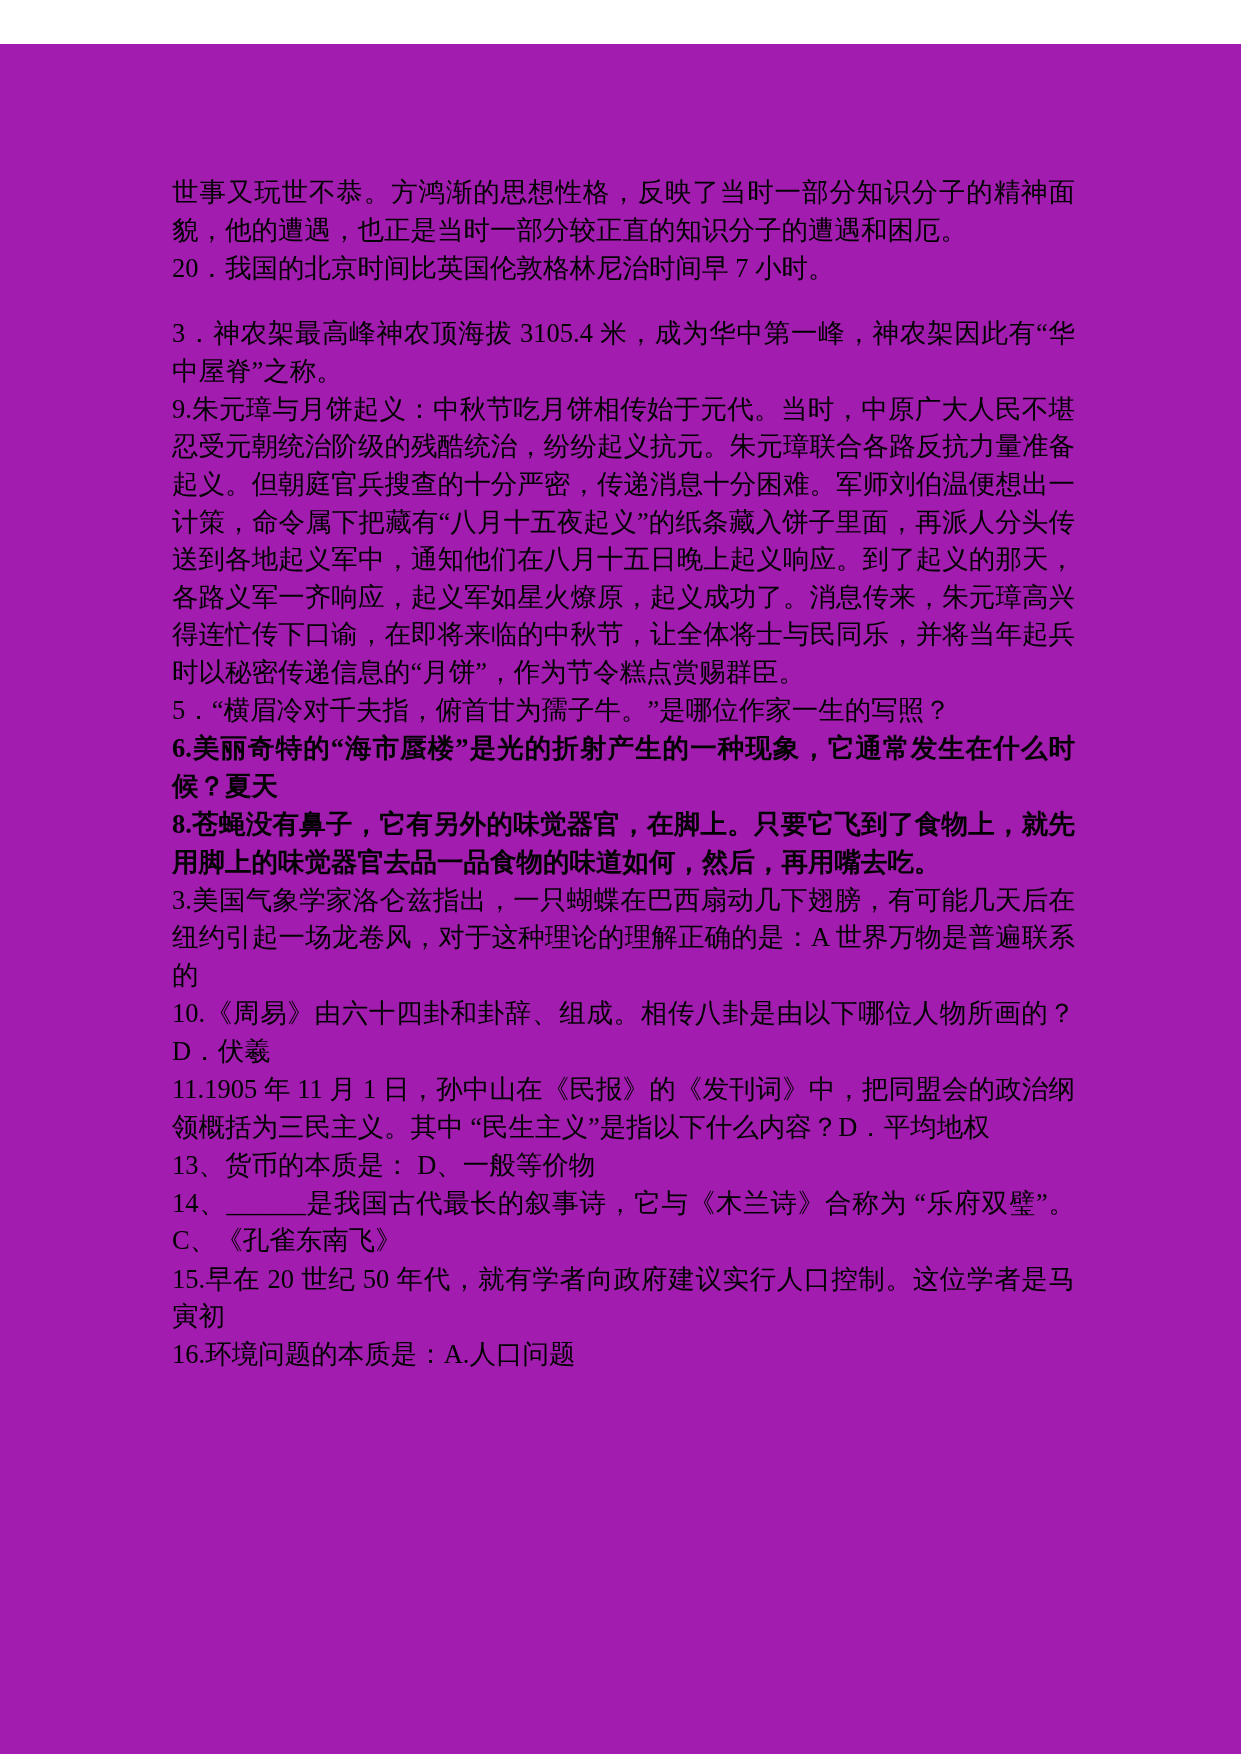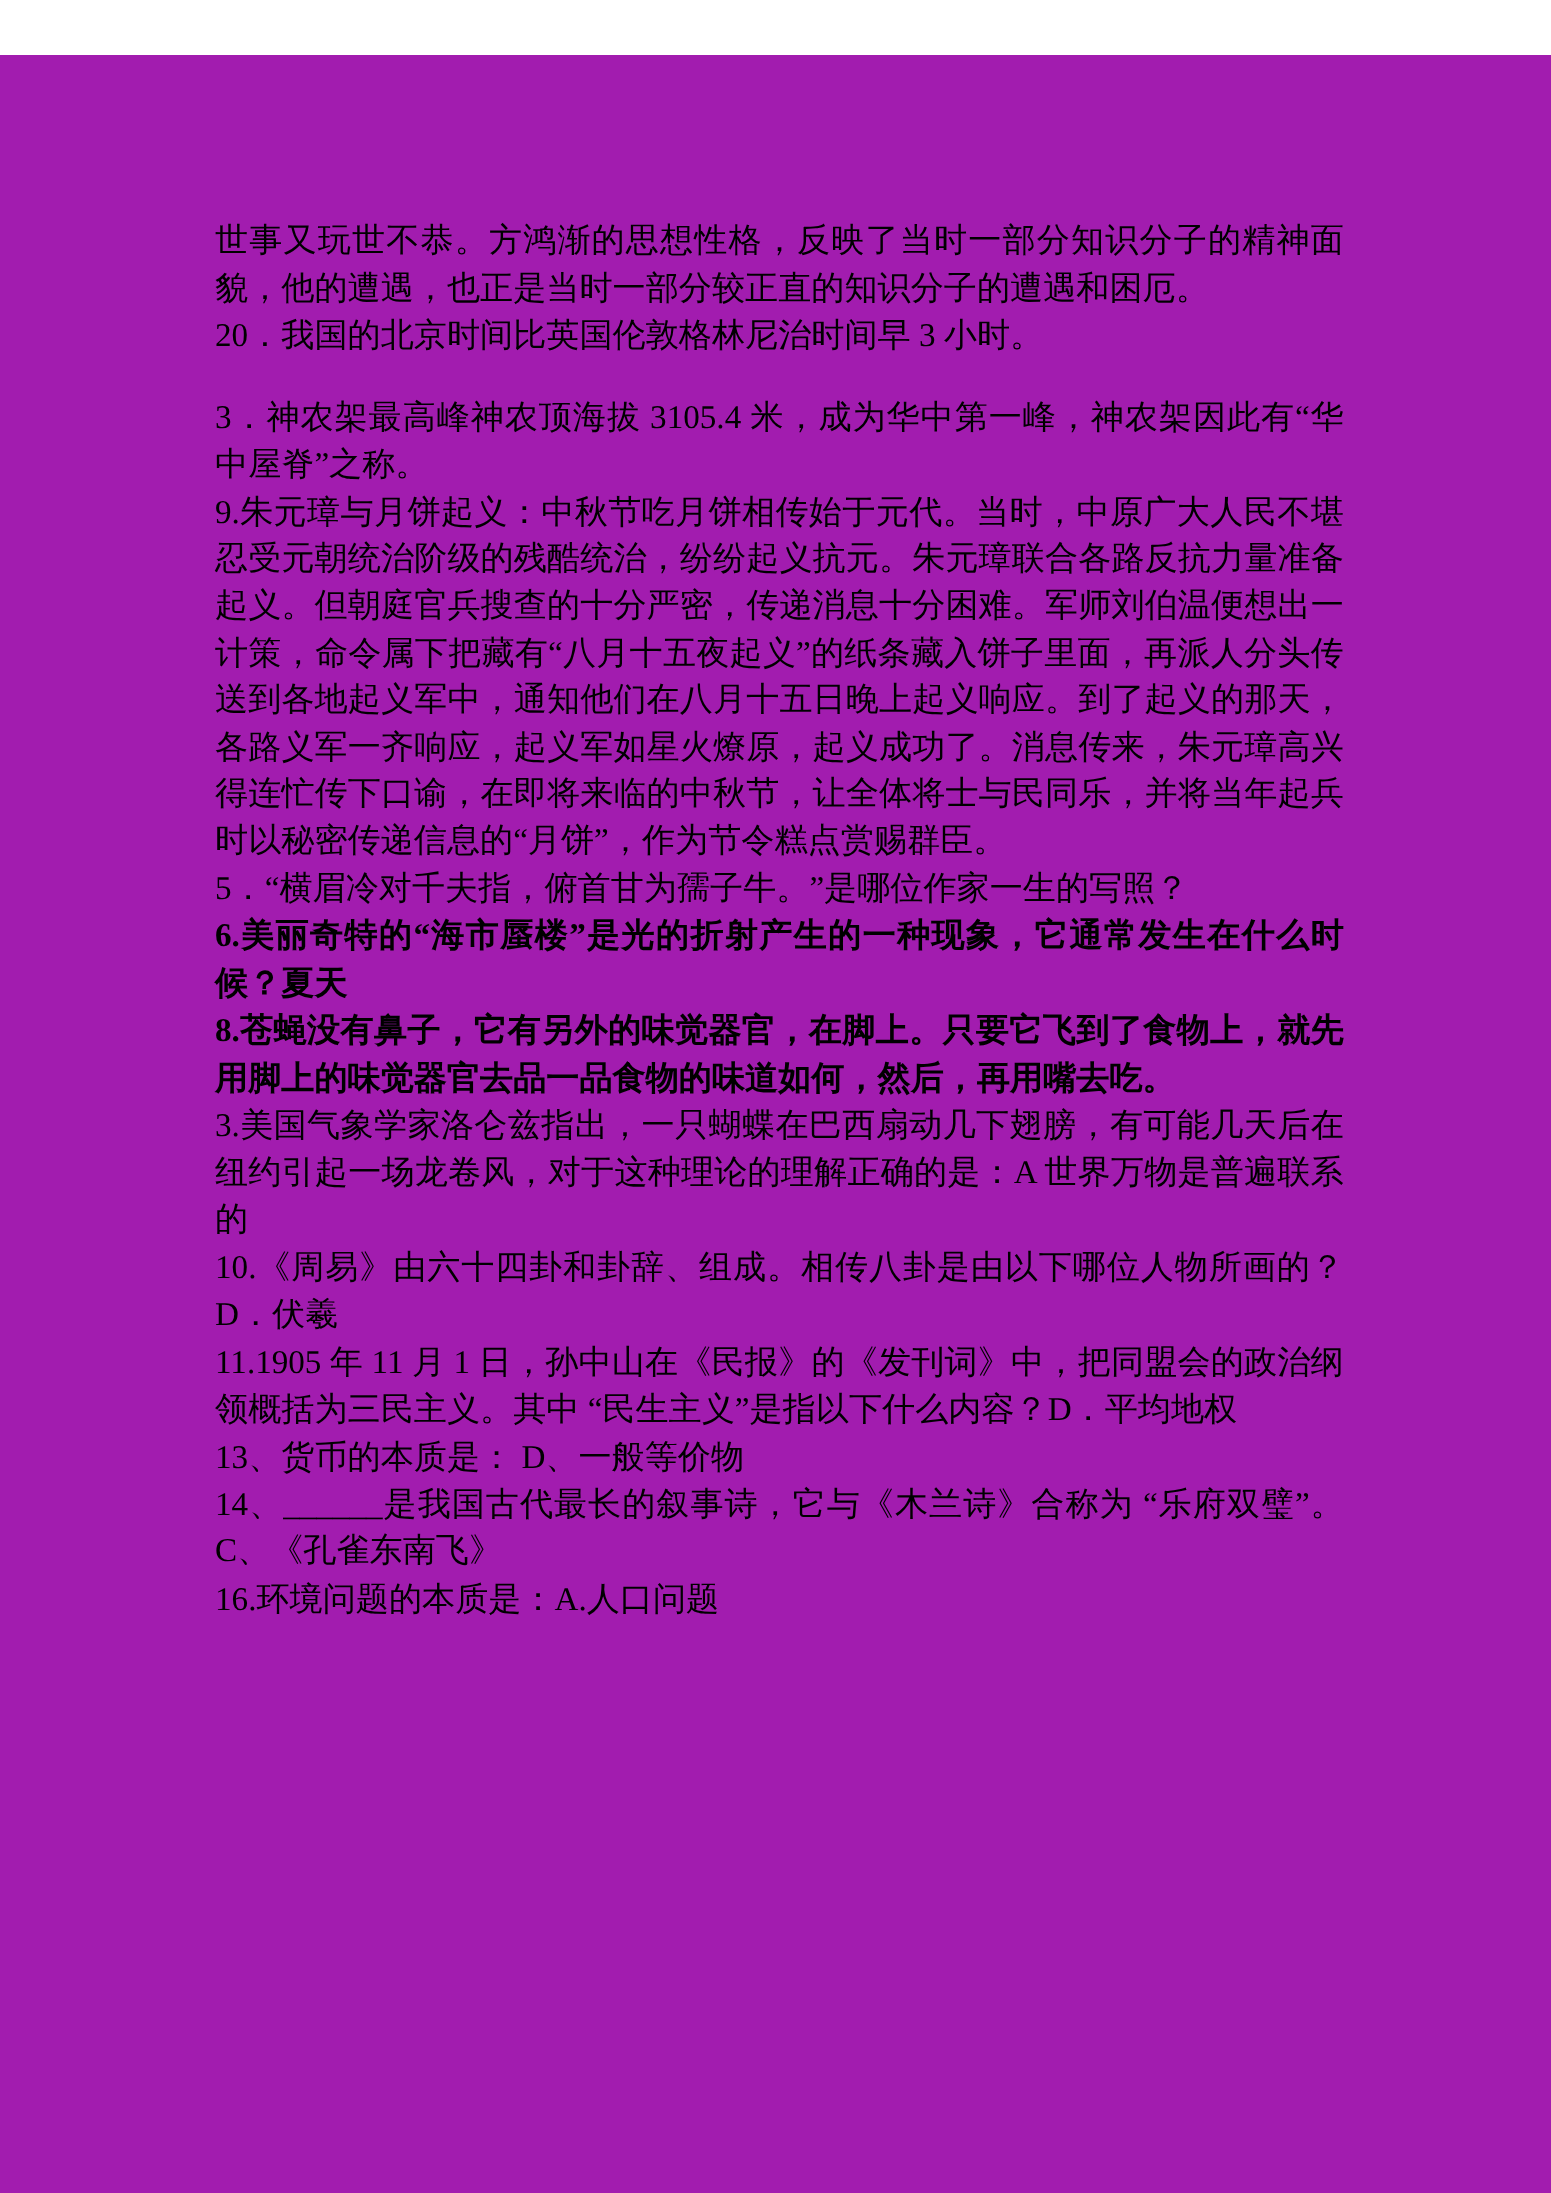--- a/index.html
+++ b/index.html
@@ -43,21 +43,21 @@
   }
 </style>
 </head>
 <body>
 
 <div class="page">
   <div class="doc-body">
 
     <p class="para">世事又玩世不恭。方鸿渐的思想性格，反映了当时一部分知识分子的精神面貌，他的遭遇，也正是当时一部分较正直的知识分子的遭遇和困厄。</p>
 
-    <p class="para">20．我国的北京时间比英国伦敦格林尼治时间早 3 小时。</p>
+    <p class="para">20．我国的北京时间比英国伦敦格林尼治时间早 7 小时。</p>
 
     <div class="spacer"></div>
 
 
     <p class="para">3．神农架最高峰神农顶海拔 3105.4 米，成为华中第一峰，神农架因此有“华中屋脊”之称。</p>
 
     <p class="para">9.朱元璋与月饼起义：中秋节吃月饼相传始于元代。当时，中原广大人民不堪忍受元朝统治阶级的残酷统治，纷纷起义抗元。朱元璋联合各路反抗力量准备起义。但朝庭官兵搜查的十分严密，传递消息十分困难。军师刘伯温便想出一计策，命令属下把藏有“八月十五夜起义”的纸条藏入饼子里面，再派人分头传送到各地起义军中，通知他们在八月十五日晚上起义响应。到了起义的那天，各路义军一齐响应，起义军如星火燎原，起义成功了。消息传来，朱元璋高兴得连忙传下口谕，在即将来临的中秋节，让全体将士与民同乐，并将当年起兵时以秘密传递信息的“月饼”，作为节令糕点赏赐群臣。</p>
 
     <p class="para">5．“横眉冷对千夫指，俯首甘为孺子牛。”是哪位作家一生的写照？</p>
 
@@ -69,17 +69,18 @@
 
     <p class="para">10.《周易》由六十四卦和卦辞、组成。相传八卦是由以下哪位人物所画的？D．伏羲</p>
 
     <p class="para">11.1905 年 11 月 1 日，孙中山在《民报》的《发刊词》中，把同盟会的政治纲领概括为三民主义。其中 “民生主义”是指以下什么内容？D．平均地权</p>
 
 
     <p class="para">13、货币的本质是： D、一般等价物</p>
 
     <p class="para">14、______是我国古代最长的叙事诗，它与《木兰诗》合称为 “乐府双璧”。 C、《孔雀东南飞》</p>
 
+    <p class="para">15.早在 20 世纪 50 年代，就有学者向政府建议实行人口控制。这位学者是马寅初</p>
 
     <p class="para">16.环境问题的本质是：A.人口问题</p>
 
   </div>
 </div>
 
 </body></html>

